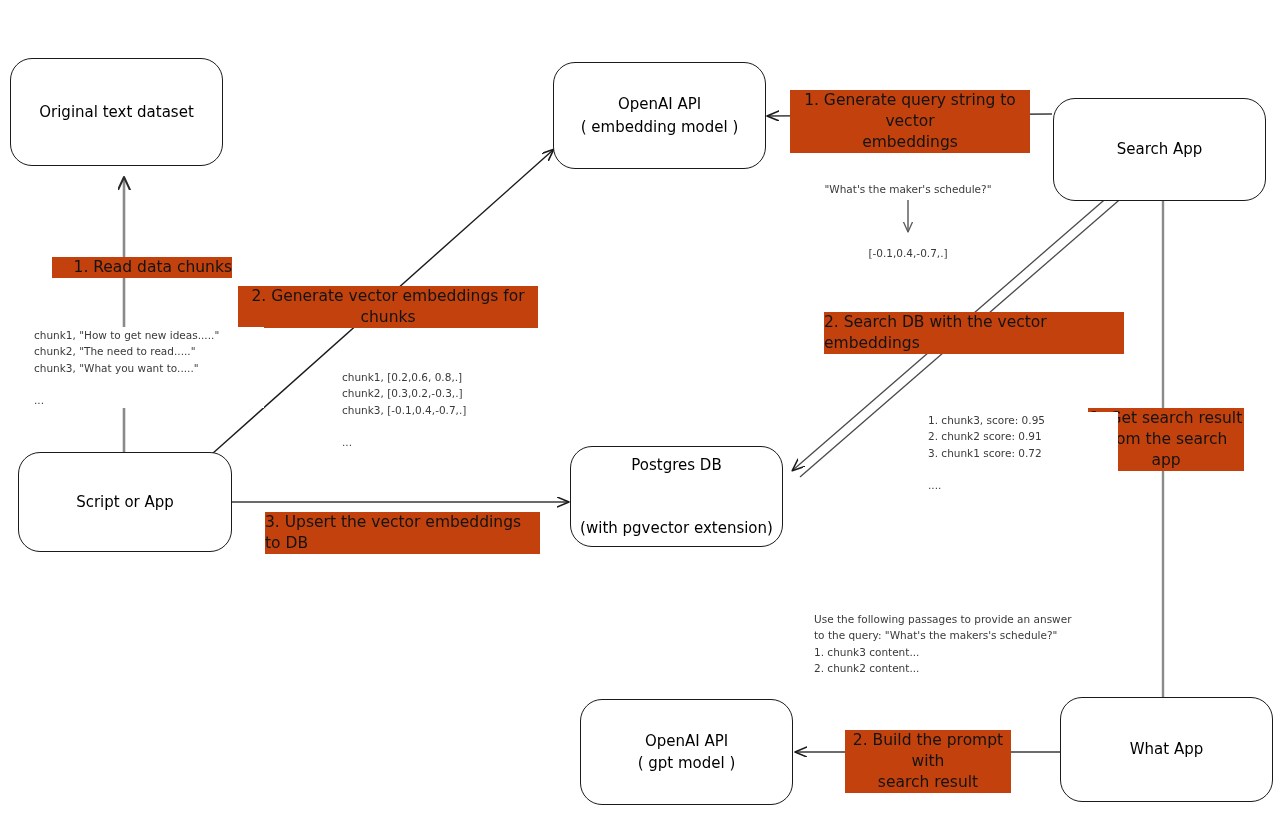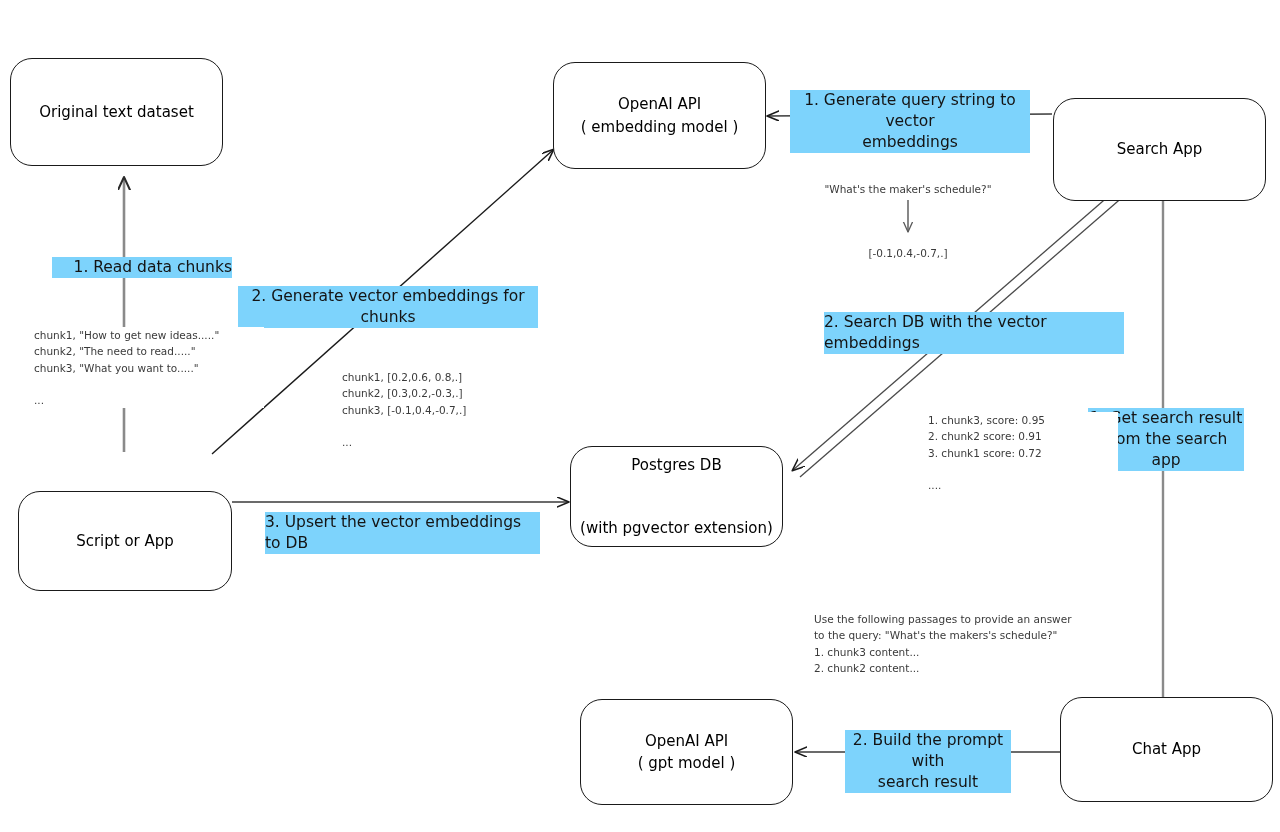--- a/index.html
+++ b/index.html
@@ -42,21 +42,21 @@
   .node .line2 { font-size: 15px; }
 
   .edge-label {
     position: absolute;
     color: #141414;
     font-size: 15.5px;
     line-height: 1.35;
     text-align: center;
     white-space: pre-line;
     z-index: 3;
-    background: #7dd3fc;
+    background: #c2410c;
   }
   .note {
     position: absolute;
     color: #3a3a3a;
     font-size: 10.5px;
     line-height: 1.55;
     white-space: pre-line;
     z-index: 3;
     background: #ffffff;
   }
@@ -111,40 +111,40 @@
 
     <g>
       <path d="M908,200 L908,232" fill="none" stroke="#6a6a6a" stroke-width="1.6" marker-end="url(#arrowThin)"></path>
     </g>
   </svg>
 
   <div class="node" style="left:10px; top:58px; width:213px; height:108px;">
     <span>Original text dataset</span>
   </div>
 
-  <div class="node" style="left:18px; top:452px; width:214px; height:100px;margin-top:39px;">
+  <div class="node" style="left:18px; top:452px; width:214px; height:100px;">
     <span>Script or App</span>
   </div>
 
   <div class="node" style="left:553px; top:62px; width:213px; height:107px;">
     <span>OpenAI API</span>
     <span class="line2">( embedding model )</span>
   </div>
 
   <div class="node" style="left:570px; top:446px; width:213px; height:101px;gap:40px;">
     <span>Postgres DB</span>
     <span class="line2">(with pgvector extension)</span>
   </div>
 
   <div class="node" style="left:1053px; top:62px; width:213px; height:103px;margin-top:36px;">
     <span>Search App</span>
   </div>
 
   <div class="node" style="left:1060px; top:697px; width:213px; height:105px;">
-    <span>Chat App</span>
+    <span>What App</span>
   </div>
 
   <div class="node" style="left:580px; top:699px; width:213px; height:106px;">
     <span>OpenAI API</span>
     <span class="line2">( gpt model )</span>
   </div>
 
   <div class="edge-label" style="left:52px; top:257px; width:180px; text-align:right;">1. Read data chunks</div>
 
   <div class="edge-label" style="left:238px; top:286px; width:300px; text-align:center;">2. Generate vector embeddings for chunks</div>

